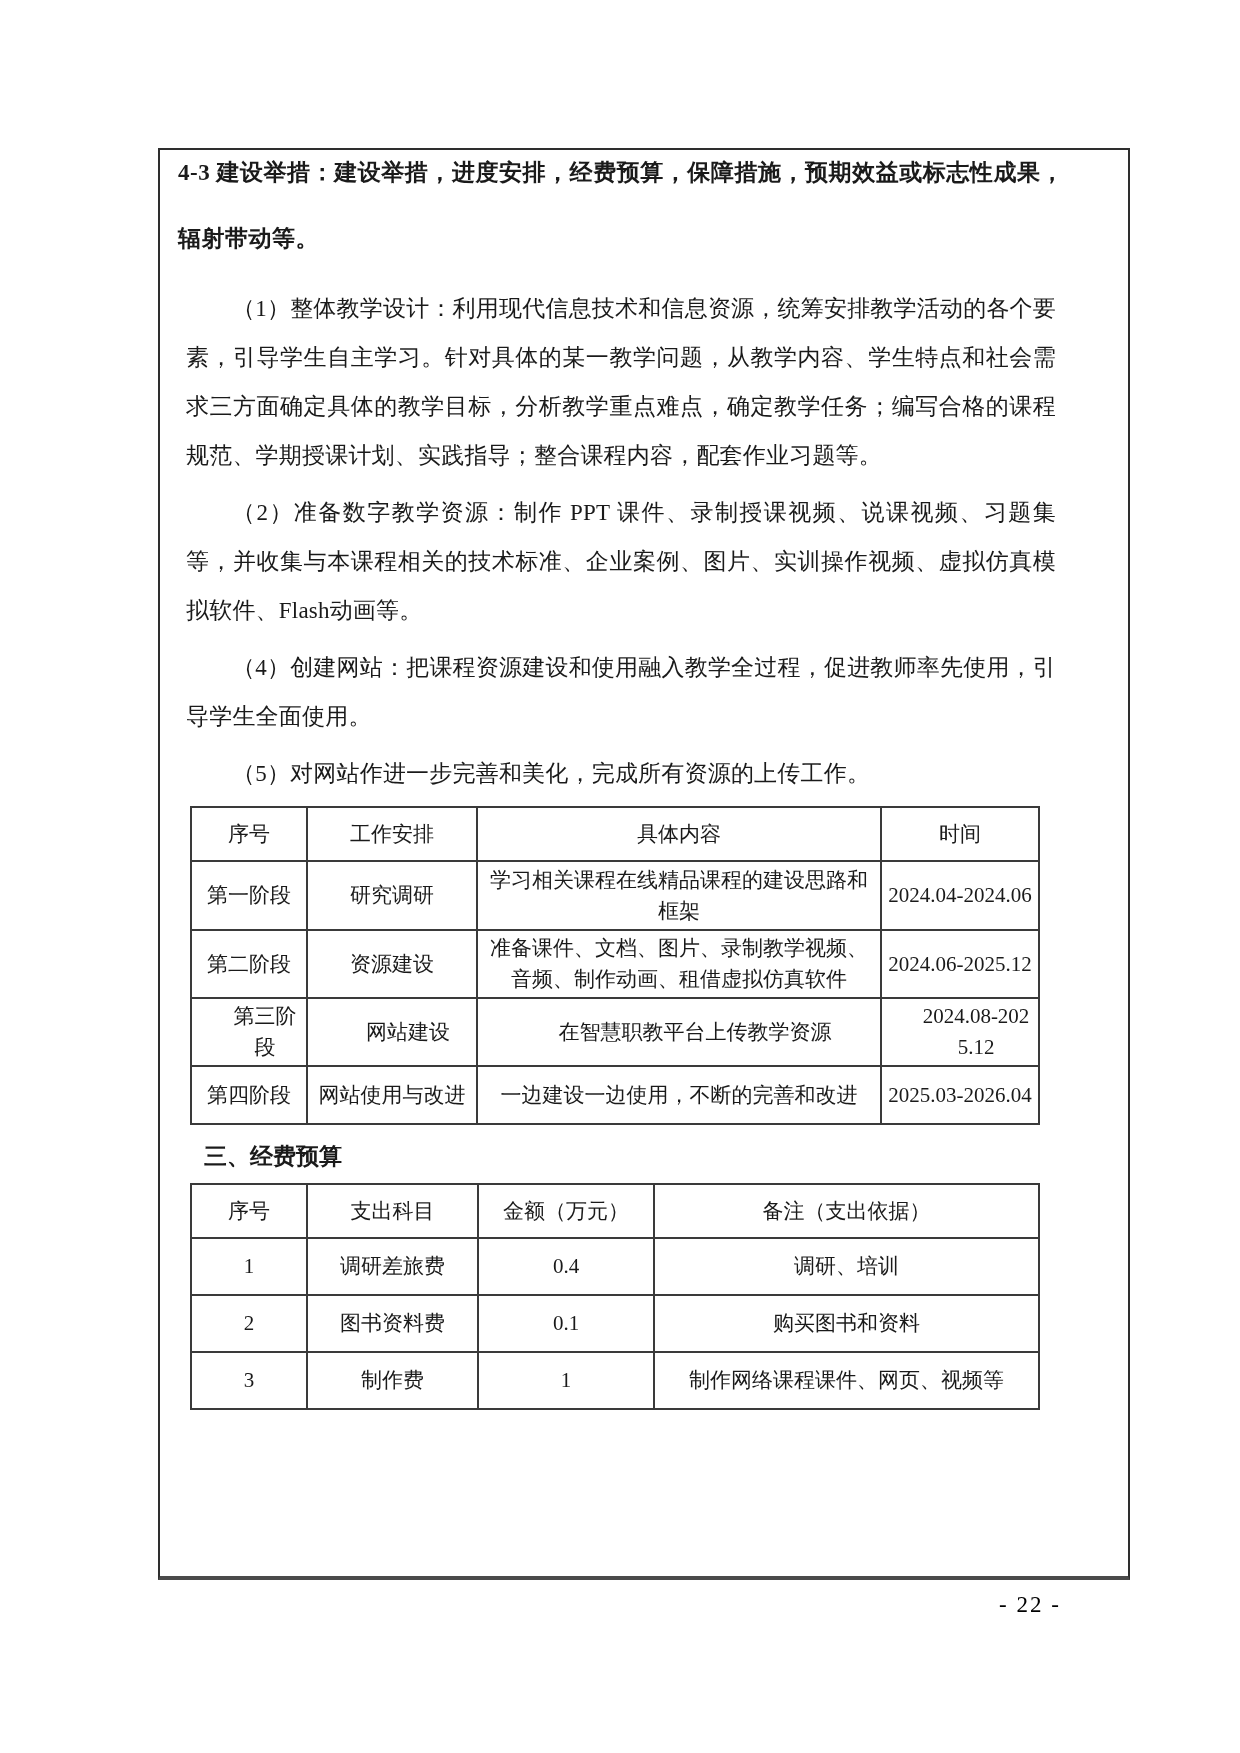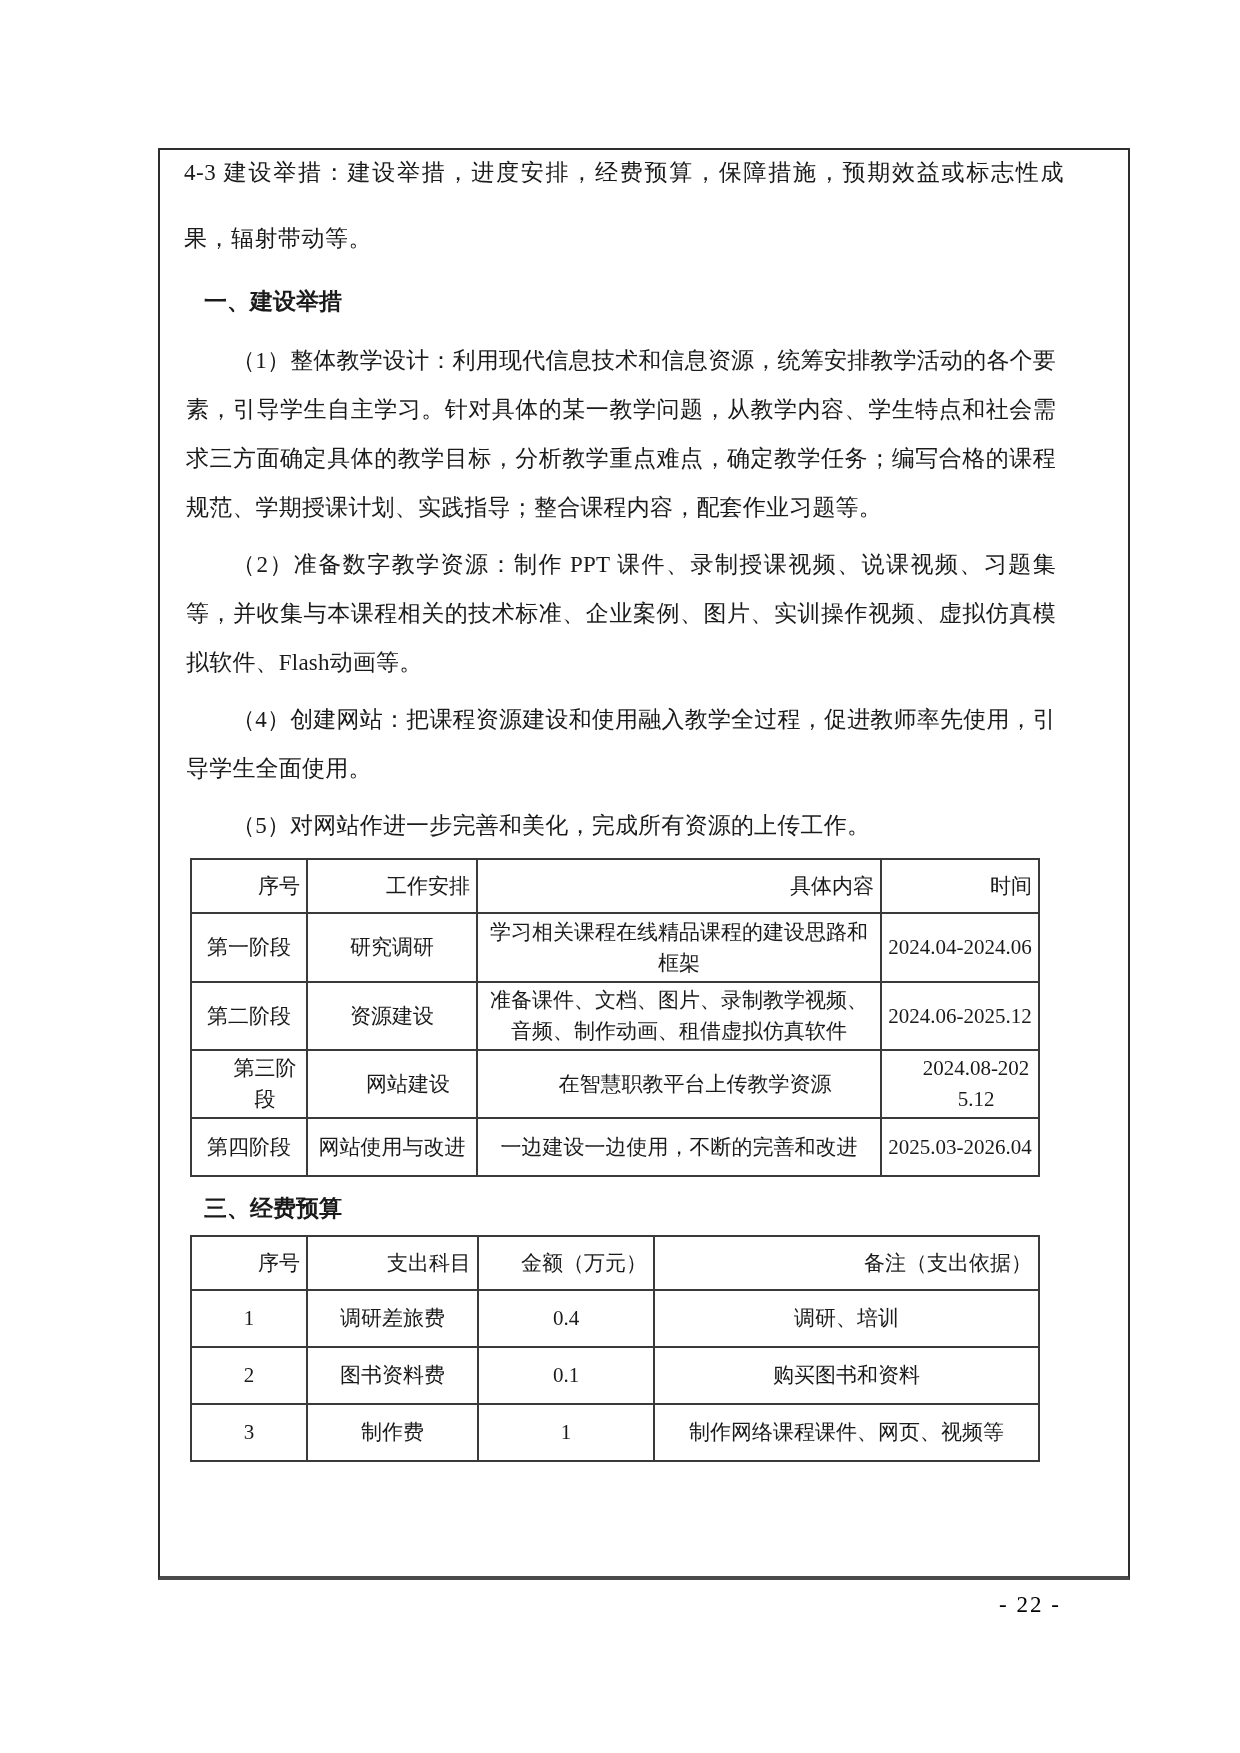--- a/index.html
+++ b/index.html
@@ -17,22 +17,22 @@
     width:972px;height:1432px;
     border:2px solid #2e2e2e;
     border-bottom:4px solid #4a4a4a;
     box-sizing:border-box;
     background:#ffffff;
   }
   .content{
     padding:0 64px 0 18px;
   }
   .box-header{
-    margin:-10px 0 0 6px;
-    font-weight:normal;
+    margin:-10px 0 0 0;
+    font-weight:bold;
     font-size:23px;
     line-height:66px;
     text-align:justify;
     letter-spacing:0.5px;
   }
   .sec-title{
     margin:8px 0 0 26px;
     font-weight:bold;
     font-size:23px;
     line-height:44px;
@@ -60,21 +60,21 @@
   table.doc.budget{margin-top:4px;}
   table.doc td{
     border:2px solid #3a3a3a;
     text-align:center;
     vertical-align:middle;
     padding:2px 6px;
     line-height:31px;
     box-sizing:border-box;
     word-break:break-all;
   }
-  tr.h-row td{height:54px;text-align:right;}
+  tr.h-row td{height:54px;}
   table.sched tr.r1 td{height:69px;}
   table.sched tr.r2 td{height:66px;}
   table.sched tr.r3 td{height:63px;padding-left:38px;}
   table.sched tr.r4 td{height:58px;}
   table.budget tr.br td{height:57px;}
   .page-number{
     position:absolute;
     left:950px;top:1592px;
     width:160px;
     text-align:center;
@@ -86,21 +86,20 @@
 </head>
 <body>
 
 <div class="page">
 
   <div class="form-box">
     <div class="content">
 
       <p class="box-header">4-3 建设举措：建设举措，进度安排，经费预算，保障措施，预期效益或标志性成果，辐射带动等。</p>
 
-      <h3 class="sec-title t1">一、建设举措</h3>
 
       <div class="body-text">
         <p>（1）整体教学设计：利用现代信息技术和信息资源，统筹安排教学活动的各个要素，引导学生自主学习。针对具体的某一教学问题，从教学内容、学生特点和社会需求三方面确定具体的教学目标，分析教学重点难点，确定教学任务；编写合格的课程规范、学期授课计划、实践指导；整合课程内容，配套作业习题等。</p>
         <p>（2）准备数字教学资源：制作 PPT 课件、录制授课视频、说课视频、习题集等，并收集与本课程相关的技术标准、企业案例、图片、实训操作视频、虚拟仿真模拟软件、Flash动画等。</p>
         <p>（4）创建网站：把课程资源建设和使用融入教学全过程，促进教师率先使用，引导学生全面使用。</p>
         <p>（5）对网站作进一步完善和美化，完成所有资源的上传工作。</p>
       </div>
 
 
       <table class="doc sched">

